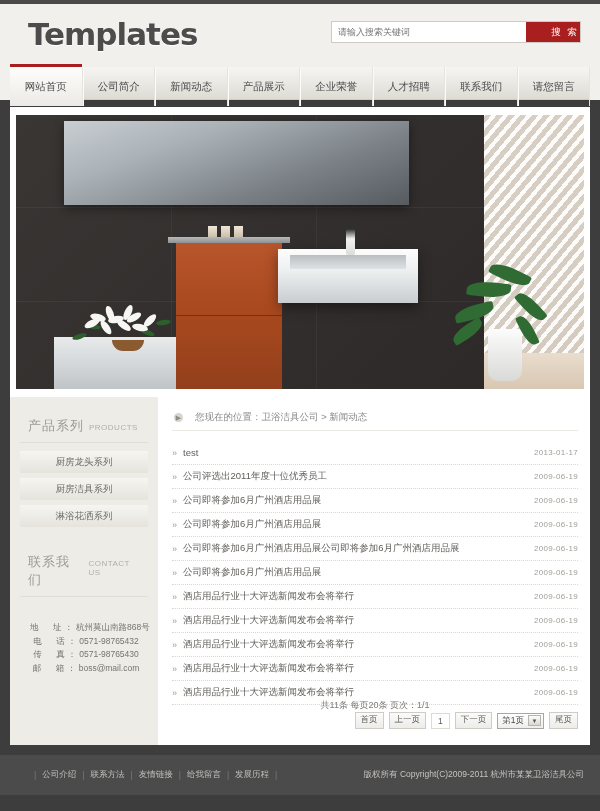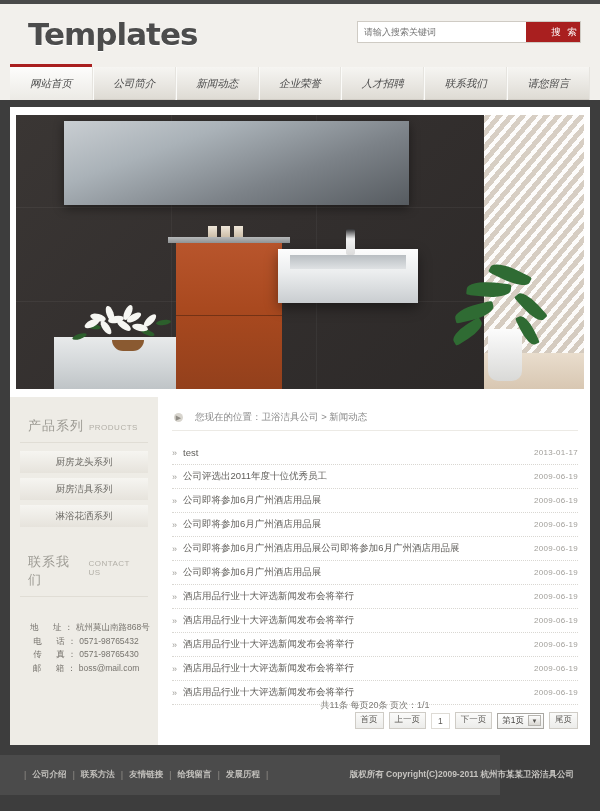--- a/index.html
+++ b/index.html
@@ -20,21 +20,21 @@
   .header-inner { position:relative; width:580px; margin:0 auto; height:60px; }
   .logo {
     position:absolute; left:18px; top:12px;
     font-family:"DejaVu Sans", sans-serif;
     font-weight:bold; font-size:31px; letter-spacing:-1px;
     color:#4c4c4c;
     text-shadow:0 1px 0 #fff;
   }
   .search-wrap {
     position:absolute; right:10px; top:18px;
-    width:222px; height:20px; display:flex;
+    width:248px; height:20px; display:flex;
     box-shadow:0 0 0 1px #cfcbc4;
   }
   .search-input {
     flex:1; border:none; outline:none; background:#fff;
     font-size:9px; color:#8d8d8d; padding:0 6px;
     font-family:"Liberation Sans", sans-serif;
   }
   .search-btn {
     width:54px; background:#a91f1f; color:#fff; border:none;
     font-size:9.5px; letter-spacing:2px; cursor:pointer;
@@ -43,26 +43,26 @@
   }
 
   
   .nav {
     position:absolute; left:10px; top:63px; width:580px; height:33px;
     display:flex;
     background:linear-gradient(to bottom,#f6f5f2 0%,#e9e7e2 55%,#dedbd4 100%);
     border-bottom:1px solid #cfcbc4;
   }
   .nav-item {
-    flex:1 0 auto; width:71px; height:33px;
+    flex:1 0 auto; width:71px; height:39px;
     display:flex; align-items:center; justify-content:center;
     font-size:10.5px; color:#4a4a4a;
     border-right:1px solid #e6e4df;
     border-left:1px solid #fbfbf9;
-    cursor:pointer; position:relative;font-style:italic;
+    cursor:pointer; position:relative;
   }
   .nav-item:first-child { border-left:none; }
   .nav-item.active::before {
     content:""; position:absolute; left:0; right:0; top:-3px; height:3px;
     background:#a91f1f;
   }
   .nav-item.active { background:linear-gradient(to bottom,#fdfdfc,#eceae5); }
 
   
   .banner-wrap {
@@ -182,21 +182,21 @@
     border:1px solid #a9a7a2; background:linear-gradient(to bottom,#fff,#eeeeec);
     font-size:8.5px; color:#4a4845; padding:1px 2px 1px 4px; display:flex; align-items:center; gap:4px; cursor:pointer;
   }
   .pg-select .caret {
     width:13px; height:11px; background:linear-gradient(to bottom,#fdfdfd,#d9d7d2);
     border:1px solid #b6b4af; display:flex; align-items:center; justify-content:center;
     font-size:6px; color:#55534f;
   }
 
   
-  .footer { position:absolute; left:0; top:755px; width:500px; height:40px; background:#4b4b4b;font-weight:bold; }
+  .footer { position:absolute; left:0; top:755px; width:600px; height:40px; background:#4b4b4b; }
   .footer-inner { width:580px; margin:0 auto; height:40px; display:flex; align-items:center; }
   .f-links { display:flex; align-items:center; font-size:8.5px; color:#b9b7b3; padding-left:18px; }
   .f-links span.sep { color:#7b7975; margin:0 6px; }
   .f-links a { color:#c2c0bc; text-decoration:none; cursor:pointer; }
   .f-copy { margin-left:auto; font-size:8.5px; color:#c6c4c0; padding-right:6px; }
   .footer-shadow { position:absolute; left:0; top:795px; width:600px; height:16px; background:#3d3d3d; }
 </style>
 </head>
 <body>
 
@@ -208,20 +208,21 @@
       <div class="search-wrap">
         <input class="search-input" type="text" placeholder="请输入搜索关键词" style="">
         <button class="search-btn">搜 索</button>
       </div>
     </div>
 
     <div class="nav">
       <div class="nav-item active">网站首页</div>
       <div class="nav-item">公司简介</div>
       <div class="nav-item">新闻动态</div>
+      <div class="nav-item">产品展示</div>
       <div class="nav-item">企业荣誉</div>
       <div class="nav-item">人才招聘</div>
       <div class="nav-item">联系我们</div>
       <div class="nav-item">请您留言</div>
     </div>
   </div>
 
   <div class="banner-wrap">
     <div class="banner">
       <div class="bg-wall"></div>

